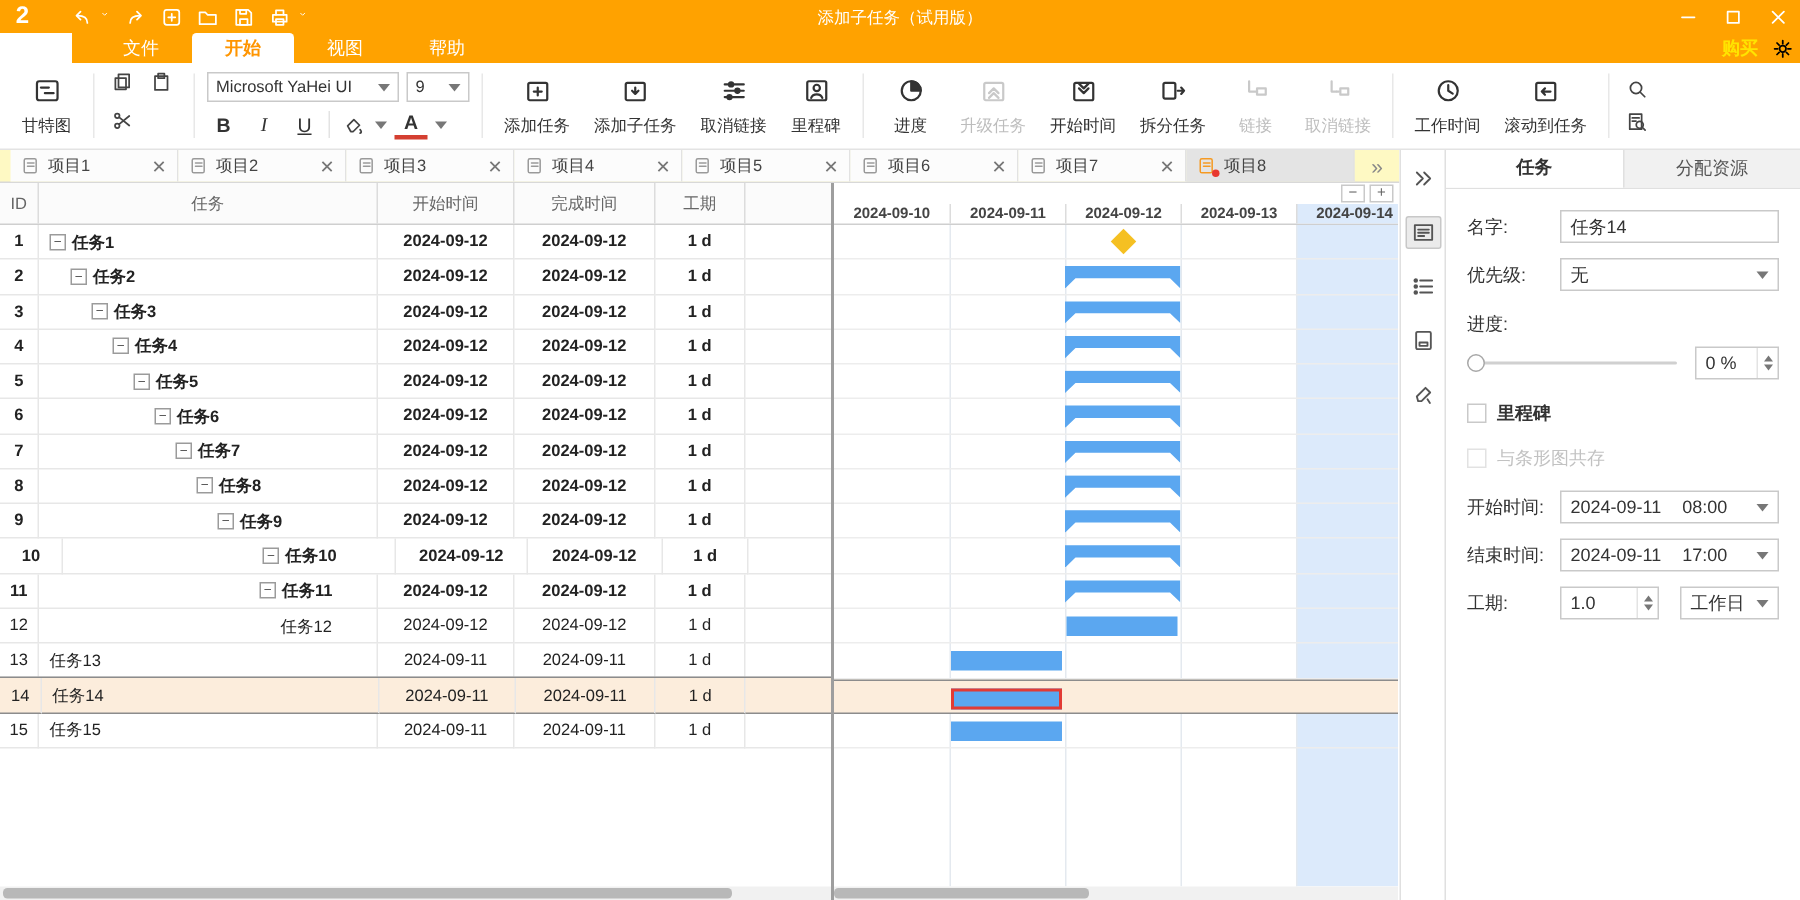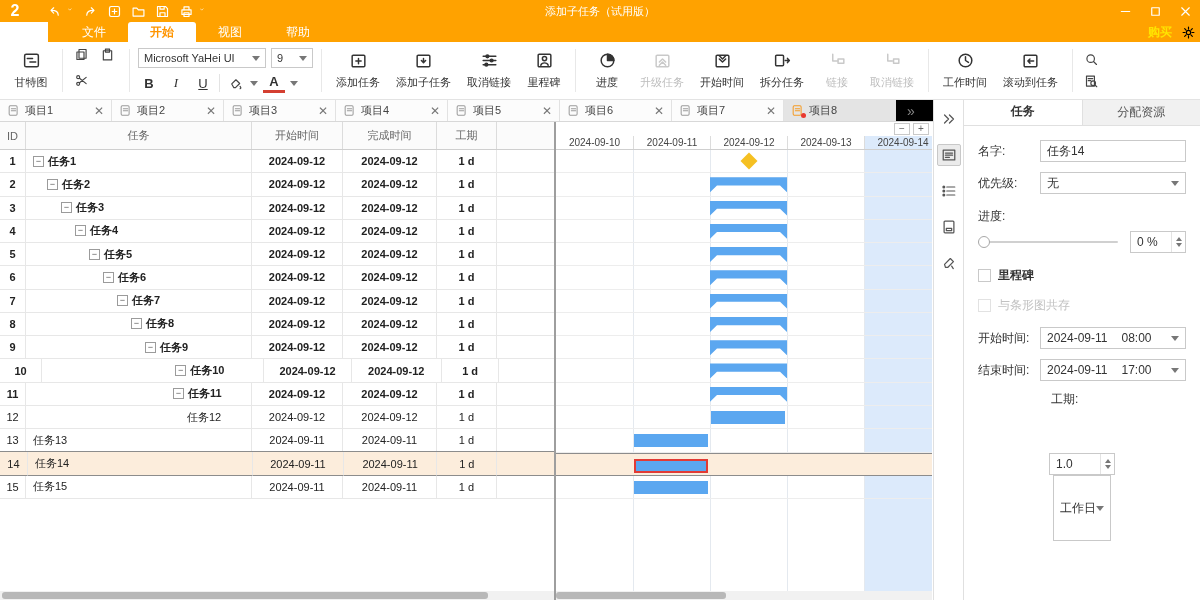--- a/index.html
+++ b/index.html
@@ -35,21 +35,21 @@
   .clipgrid { display:grid; grid-template-columns:24px 24px; grid-auto-rows:24px; gap:2px; align-content:center; }
   .fontgroup { display:flex; flex-direction:column; justify-content:space-between; gap:5px; }
   .fontrow { display:flex; align-items:center; gap:5px; }
   .selectbox { display:flex; align-items:center; justify-content:space-between; border:1px solid #c9c9c9; height:20px; padding:0 5px; font-size:11px; color:#333; background:#fff; cursor:default; }
   .fmt { width:22px; height:20px; display:inline-flex; align-items:center; justify-content:center; font-size:13px; color:#333; cursor:default; }
   .mini-sep { width:1px; height:18px; background:#e3e3e3; }
   .colorA { font-weight:bold; border-bottom:3px solid #d43f31; line-height:12px; }
   .searchcol { display:flex; flex-direction:column; justify-content:center; gap:4px; padding:0 8px; }
 
   
-  .doctabs { position:absolute; left:0; top:100px; width:933px; height:22px; background:#000000; border-bottom:1px solid #d8d8d8; display:flex; align-items:stretch; }
+  .doctabs { position:absolute; left:0; top:100px; width:933px; height:22px; background:#fef9c3; border-bottom:1px solid #d8d8d8; display:flex; align-items:stretch;justify-content:flex-end; }
   .dtab { width:112px; display:flex; align-items:center; gap:5px; padding:0 7px; font-size:11px; color:#444; background:#fcfcfc; border-right:1px solid #e2e2e2; cursor:default; }
   .dtab .dlabel { flex:1; white-space:nowrap; overflow:hidden; }
   .dtab .dclose { color:#777; font-size:12px; }
   .dtab.active { background:#e4e4e4; border-bottom:1px solid #e4e4e4; }
   .dtab .docic { position:relative; width:13px; height:13px; color:#9a9a9a; }
   .dtab.active .docic { color:#F59A23; }
   .dot { position:absolute; right:-2px; bottom:-1px; width:5px; height:5px; border-radius:50%; background:#e8382f; }
   .overflowbtn { display:flex; align-items:center; justify-content:center; width:30px; color:#888; font-size:14px; cursor:default; }
 
   
@@ -66,21 +66,21 @@
   .trow.selected { box-shadow:0 -1px 0 #8c8c8c; }
   .expander { width:11px; height:11px; border:1px solid #9b9b9b; background:#fff; display:inline-flex; align-items:center; justify-content:center; font-size:9px; line-height:9px; color:#555; margin-right:4px; flex:0 0 11px; font-weight:normal; }
 
   .pane-divider { position:absolute; left:554px; top:122px; width:2px; height:478px; background:#9e9e9e; }
 
   
   .ganttpane { position:absolute; left:556px; top:122px; width:376px; height:469px; background:#fff; overflow:hidden; }
   .zoombar { position:absolute; top:1px; right:3px; height:13px; display:flex; gap:3px; z-index:5; }
   .zbtn { width:16px; height:12px; border:1px solid #c9c9c9; background:#fff; color:#666; font-size:10px; line-height:10px; display:flex; align-items:center; justify-content:center; cursor:default; }
   .gdates { position:absolute; left:0; top:14px; width:385px; height:14px; display:flex; border-bottom:1px solid #cfcfcf; }
-  .gdate { width:77px; display:flex; align-items:center; justify-content:center; font-size:10px; color:#444; border-left:1px solid #dcdcdc; }
+  .gdate { width:77px; display:flex; align-items:center; justify-content:center; font-size:10px; color:#444; border-left:1px solid #dcdcdc;font-weight:bold; }
   .gdate:first-child { border-left:none; }
   .gdate.weekend { background:#DCEAFB; }
   .gbody { position:absolute; left:0; top:28px; width:376px; height:441px; }
   .gline { position:absolute; top:0; bottom:0; width:1px; background:#e4e9ef; }
   .gweekend { position:absolute; top:0; bottom:0; background:#DCEAFB; }
   .grow { position:absolute; left:0; width:376px; height:23.27px; border-bottom:1px solid #ededed; }
   .grow.selected { background:#FCEDDC; border-top:1px solid #8c8c8c; border-bottom:1px solid #8c8c8c; z-index:2; }
   .bar { position:absolute; background:#5BA7F0; z-index:3; }
   .bar.task { top:5px; height:13px; }
   .bar.summary { top:4px; height:15px; clip-path:polygon(0 0,100% 0,100% 100%,calc(100% - 7px) 55%,7px 55%,0 100%); }
@@ -112,21 +112,21 @@
   .spin { display:flex; align-items:center; border:1px solid #c9c9c9; height:22px; background:#fff; }
   .spin .val { flex:1; padding:0 6px; }
   .spin .arrows { width:14px; display:flex; flex-direction:column; align-items:center; justify-content:center; gap:2px; border-left:1px solid #e3e3e3; height:100%; }
   .tri-up { width:0; height:0; border-left:3.5px solid transparent; border-right:3.5px solid transparent; border-bottom:4px solid #777; }
   .tri-dn { width:0; height:0; border-left:3.5px solid transparent; border-right:3.5px solid transparent; border-top:4px solid #777; }
   .chkrow { display:flex; align-items:center; gap:7px; margin-bottom:13px; }
   .chk { width:13px; height:13px; border:1px solid #c9c9c9; background:#fff; flex:0 0 13px; }
   .chkrow.bold .chklabel { font-weight:bold; }
   .chkrow.disabled .chklabel { color:#c2c2c2; }
   .chkrow.disabled .chk { border-color:#e2e2e2; }
-  .durrow { display:flex; align-items:center; margin-bottom:10px;flex-direction:column; }
+  .durrow { display:flex; align-items:center; margin-bottom:10px; }
 
   
   .hscroll { position:absolute; height:9px; top:591px; background:#f1f1f1; }
   .hscroll .thumb { position:absolute; top:1px; height:7px; background:#b8b8b8; border-radius:3px; }
 </style>
 </head>
 <body>
 
 <div class="app">
 

